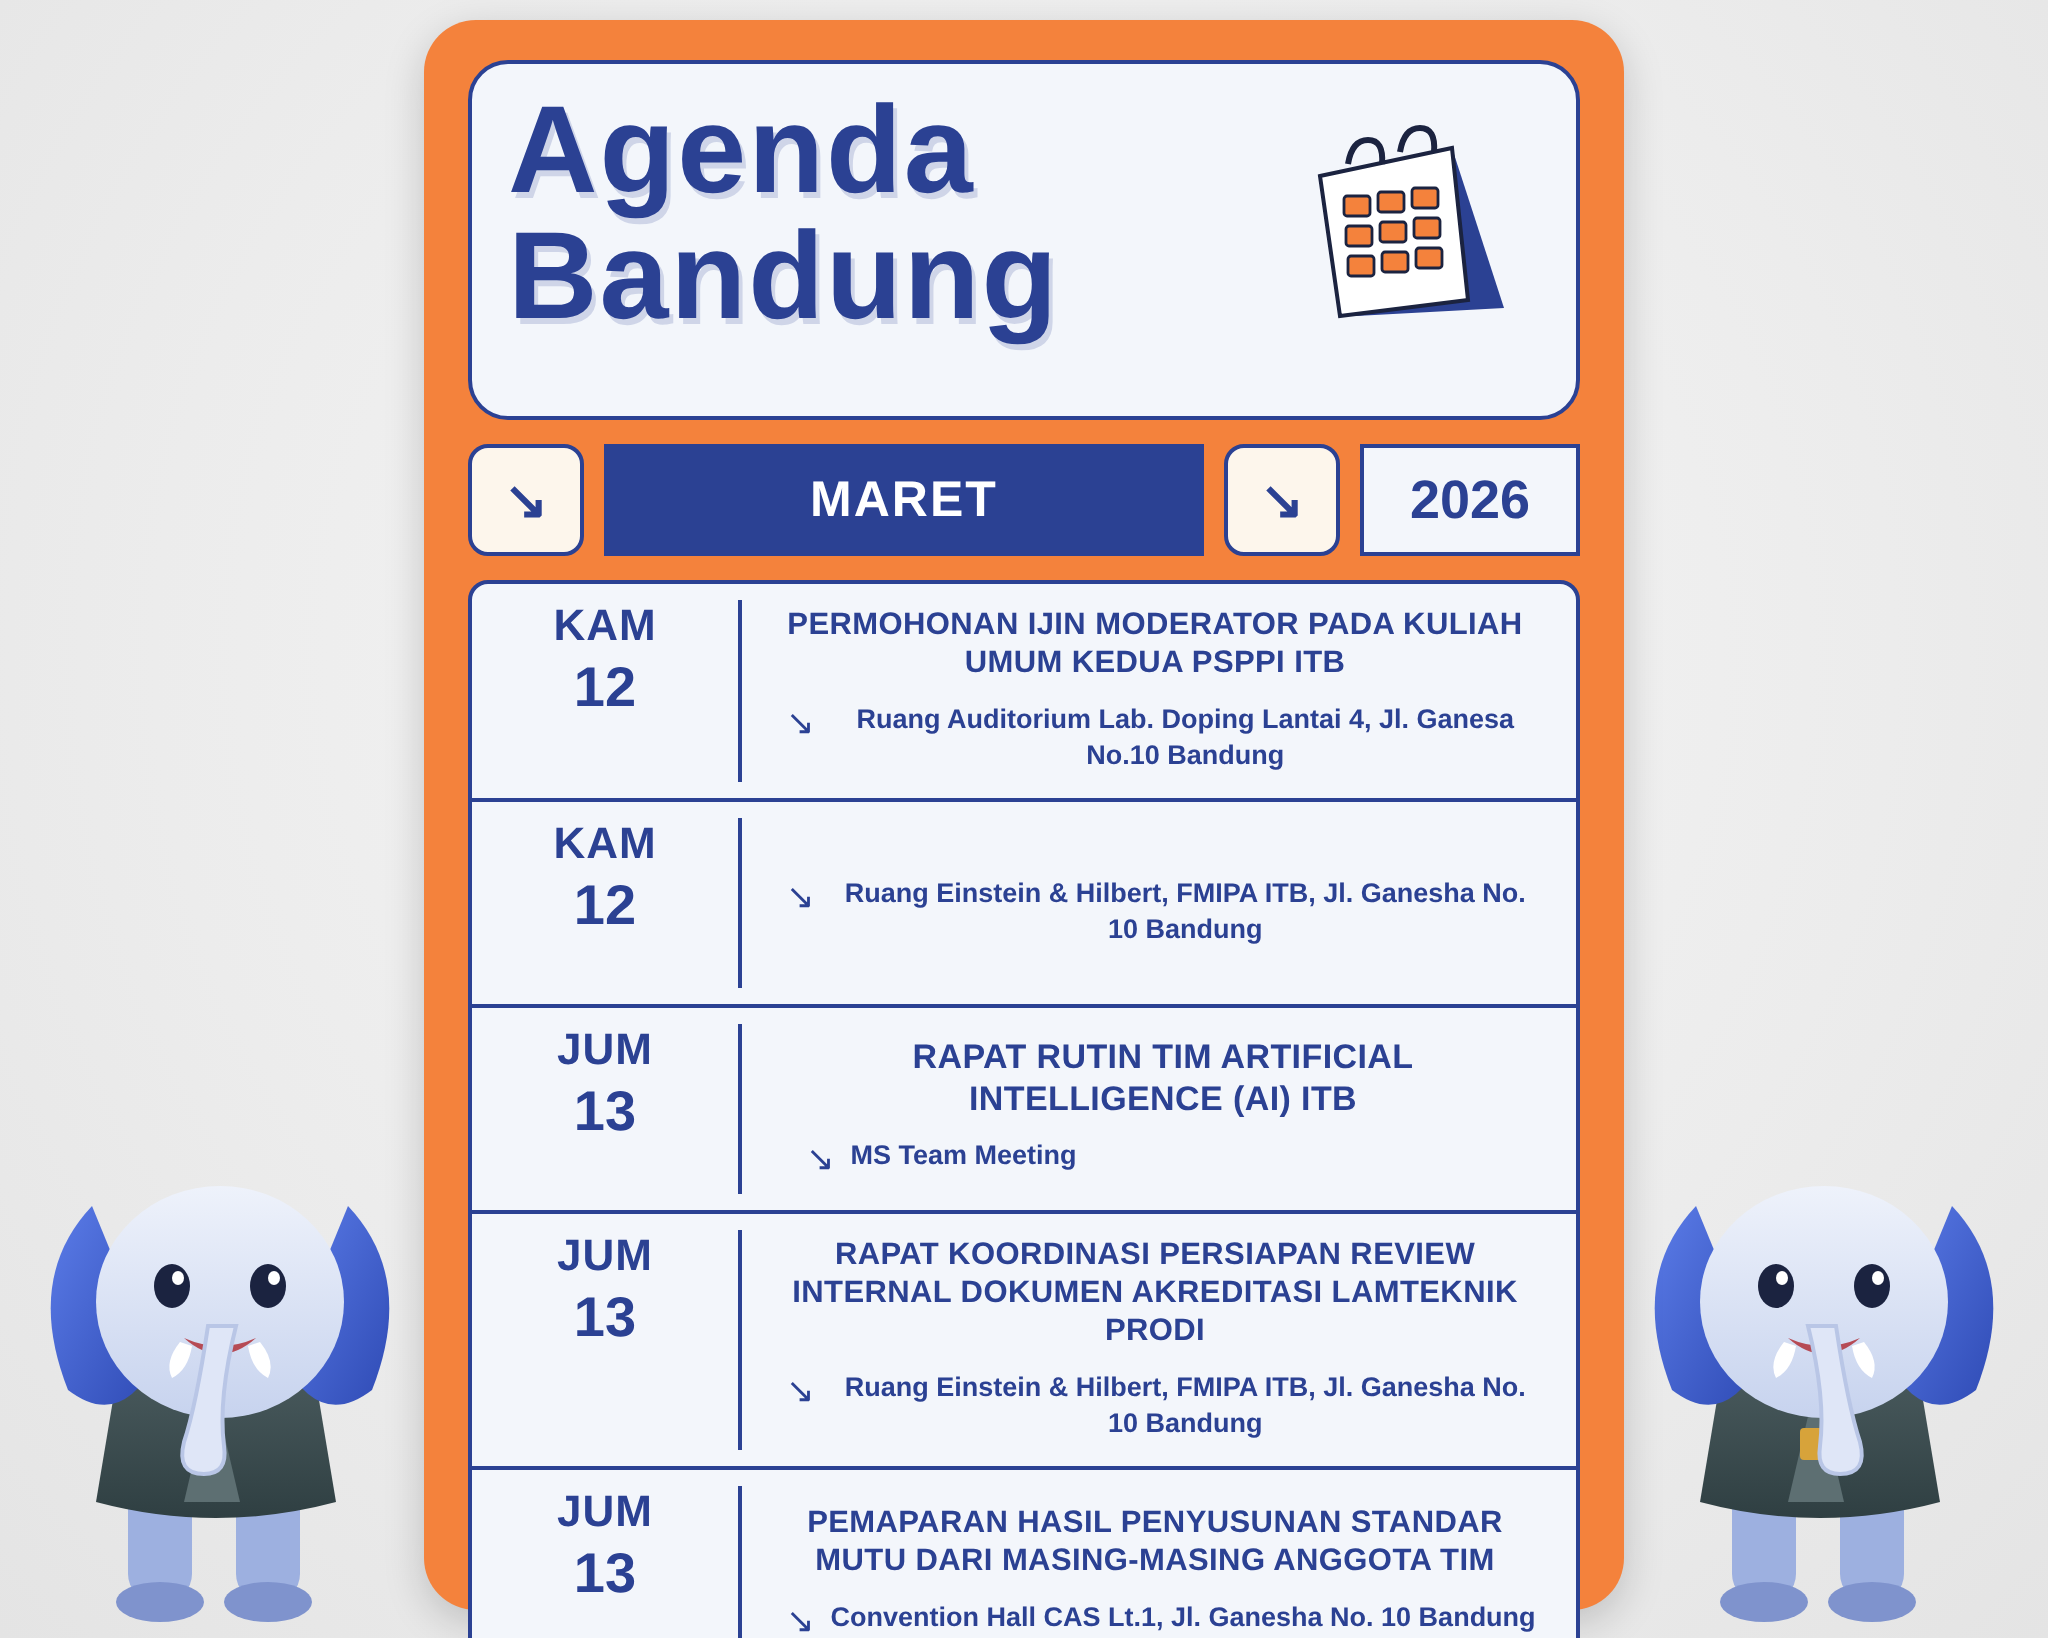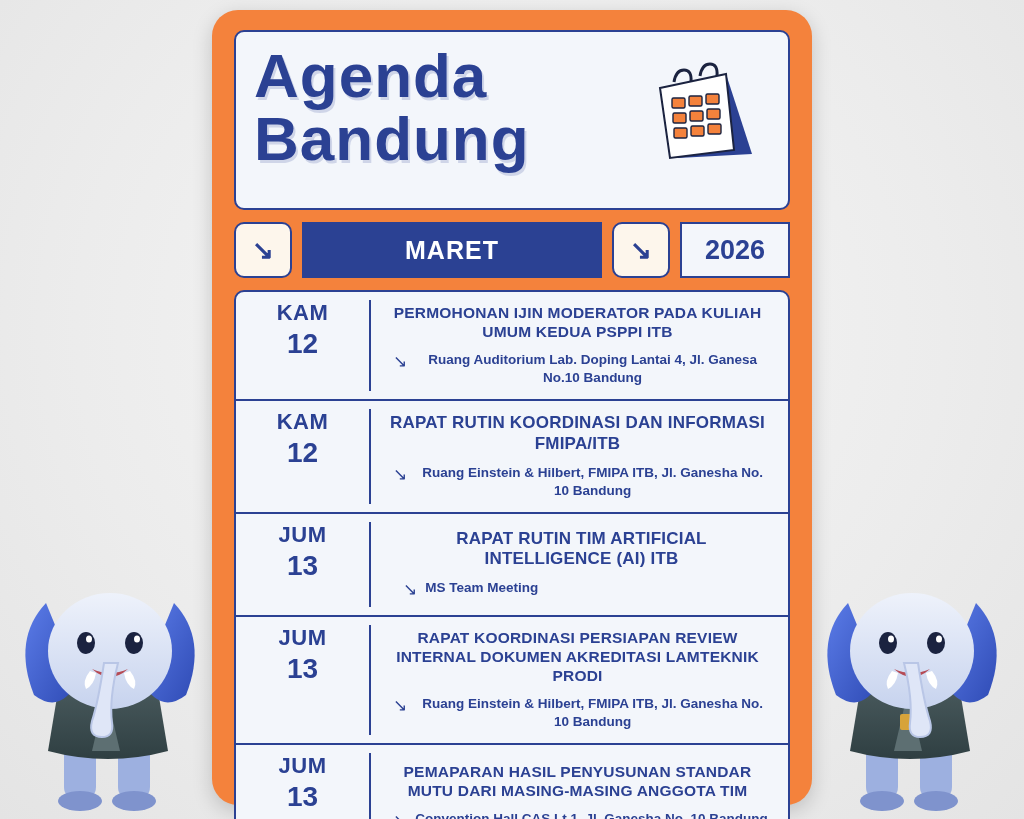--- a/index.html
+++ b/index.html
@@ -37,21 +37,21 @@
     border-radius: 26px;
     box-shadow: 0 6px 20px rgba(0,0,0,.18);
     padding: 20px 22px 22px 22px;
   }
 
   
   .title-card {
     position: relative;
     background: #F3F6FB;
     border: 2px solid #2B4193;
-    border-radius: 10px;
+    border-radius: 20px;
     height: 180px;
     padding: 12px 18px;
     overflow: hidden;
   }
   .title-text {
     color: #2B4193;
     font-weight: 800;
     font-size: 62px;
     line-height: 1.02;
     letter-spacing: 1px;
@@ -319,21 +319,20 @@
         </div>
       </div>
     </div>
 
     <div class="row">
       <div class="date">
         <span class="dow">KAM</span>
         <span class="num">12</span>
       </div>
       <div class="detail">
-        <div class="ev-title big">RAPAT RUTIN KOORDINASI DAN INFORMASI FMIPA/ITB</div>
         <div class="loc-line indent-1">
           <span class="loc-arrow">↘</span>
           <span class="loc-text">Ruang Einstein &amp; Hilbert, FMIPA ITB, Jl. Ganesha No. 10 Bandung</span>
         </div>
       </div>
     </div>
 
     <div class="row">
       <div class="date">
         <span class="dow">JUM</span>

